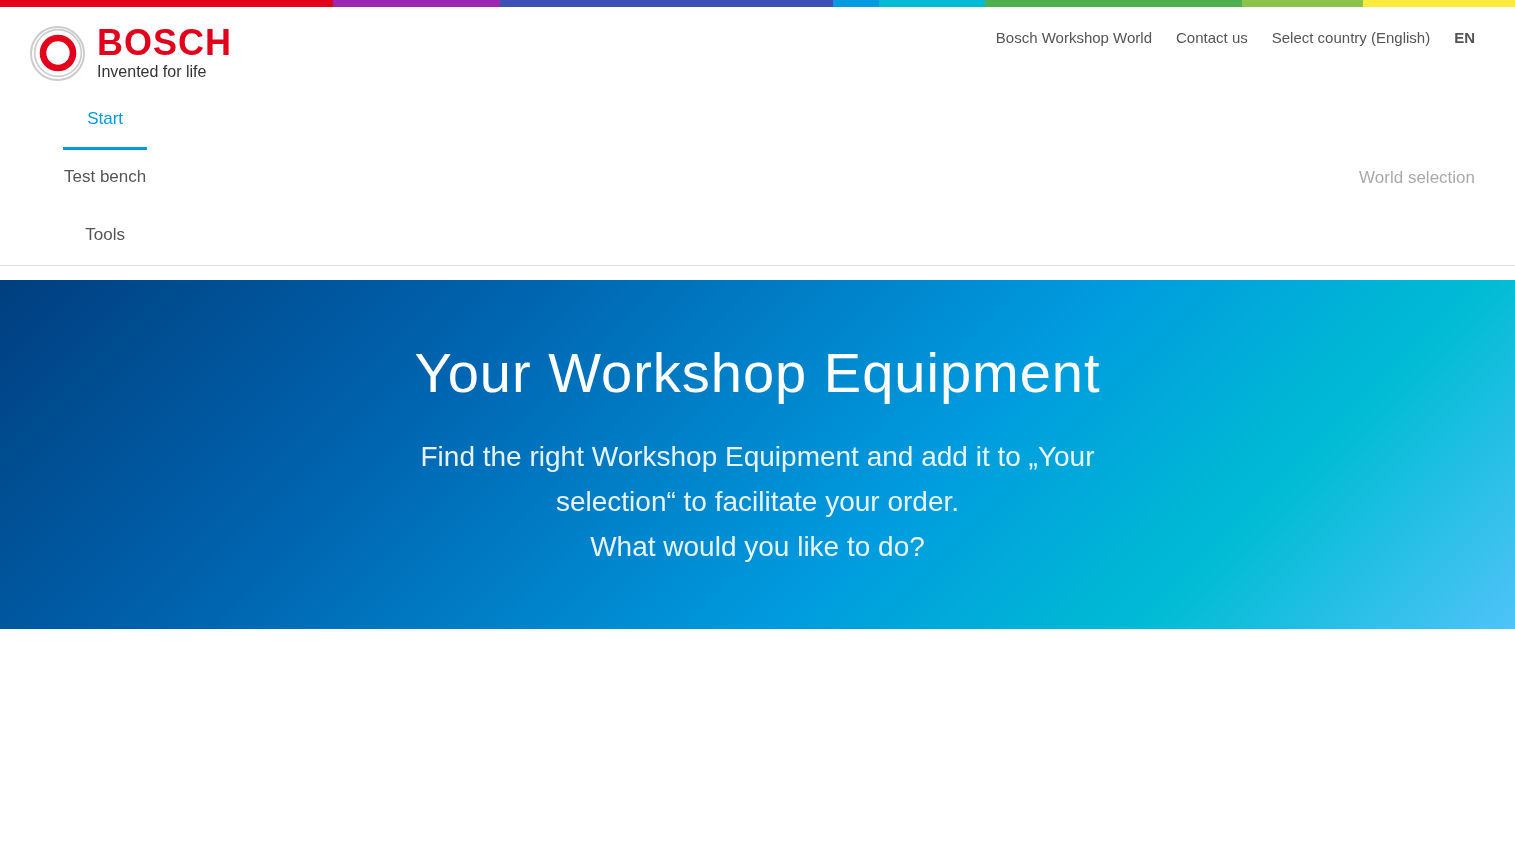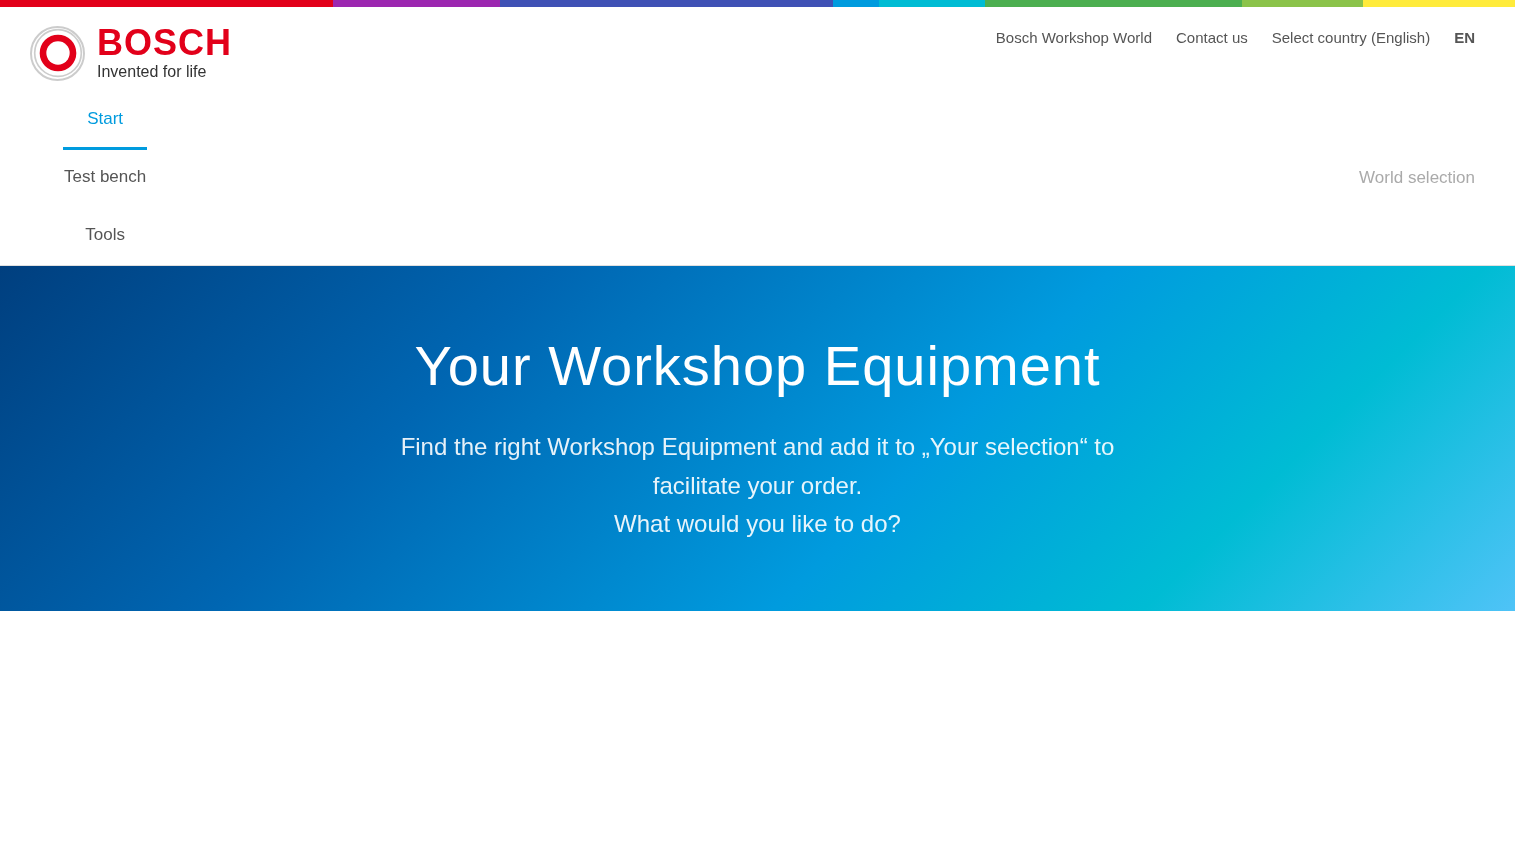--- a/index.html
+++ b/index.html
@@ -150,33 +150,34 @@
     .hero {
       width: 100%;
       min-height: 345px;
       background: linear-gradient(135deg, #003f7f 0%, #0066b2 30%, #009bde 60%, #00bcd4 80%, #4fc3f7 100%);
       display: flex;
       flex-direction: column;
       align-items: center;
       justify-content: center;
       padding: 60px 40px;
       text-align: center;
+      margin-top: 14px;
     }
 
     .hero-title {
       color: #fff;
       font-size: 56px;
       font-weight: 300;
       margin-bottom: 30px;
       letter-spacing: 1px;
     }
 
     .hero-subtitle {
       color: rgba(255,255,255,0.9);
-      font-size: 24px;
+      font-size: 28px;
       font-weight: 300;
       line-height: 1.6;
       max-width: 800px;
       text-align: center;
     }
 
     
     .content-area {
       background: #fff;
       min-height: 280px;

